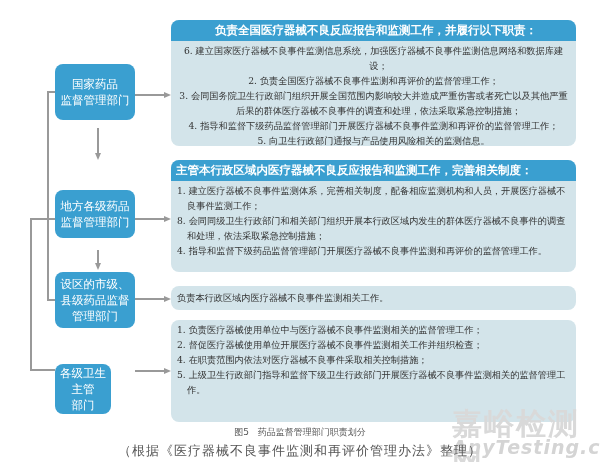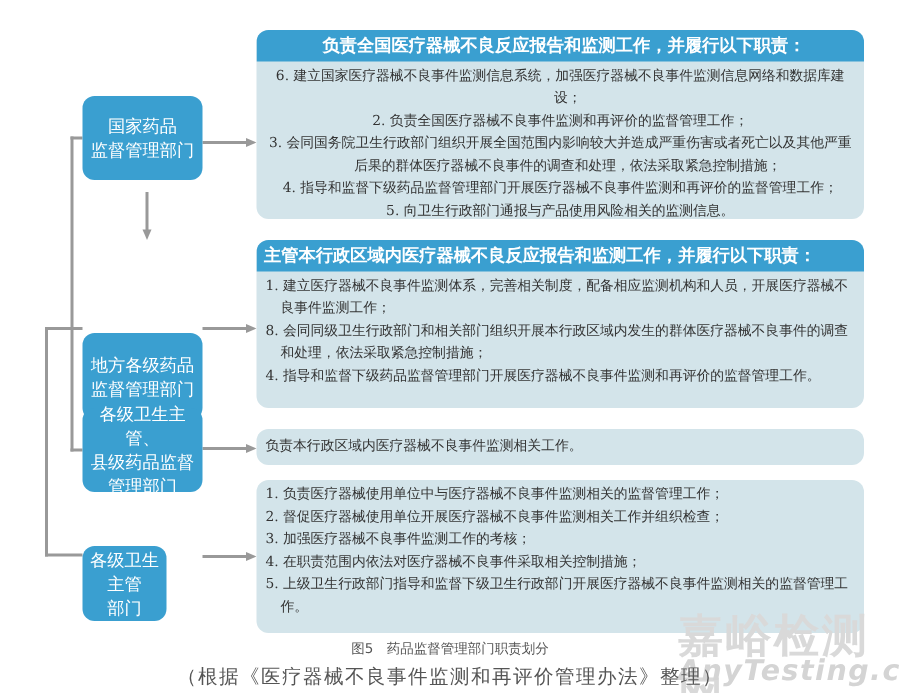--- a/index.html
+++ b/index.html
@@ -39,57 +39,56 @@
 <div class="arrow-r" style="left:164px;top:91.5px;"></div>
 <div class="ln" style="left:135px;top:218px;width:30px;height:2px;"></div>
 <div class="arrow-r" style="left:164px;top:215.5px;"></div>
 <div class="ln" style="left:135px;top:298px;width:30px;height:2px;"></div>
 <div class="arrow-r" style="left:164px;top:295.5px;"></div>
 <div class="ln" style="left:135px;top:370px;width:30px;height:2px;"></div>
 <div class="arrow-r" style="left:164px;top:367.5px;"></div>
 
 <div class="node" style="left:55px;top:64px;width:80px;height:56px;">国家药品
 监督管理部门</div>
-<div class="node" style="left:55px;top:190px;width:80px;height:58px;margin-top:32px;">地方各级药品
+<div class="node" style="left:55px;top:190px;width:80px;height:48px;">地方各级药品
 监督管理部门</div>
-<div class="node" style="left:55px;top:272px;width:80px;height:56px;">各级卫生主管、
+<div class="node" style="left:55px;top:272px;width:80px;height:56px;">设区的市级、
 县级药品监督
 管理部门</div>
 <div class="node" style="left:55px;top:364px;width:56px;height:50px;">各级卫生主管
 部门</div>
 
 <div class="panel" style="top:20px;height:126px;text-align:center;">
   <div class="hdr">负责全国医疗器械不良反应报告和监测工作，并履行以下职责：</div>
   <ul>
     <li>6. 建立国家医疗器械不良事件监测信息系统，加强医疗器械不良事件监测信息网络和数据库建设；</li>
     <li>2. 负责全国医疗器械不良事件监测和再评价的监督管理工作；</li>
     <li>3. 会同国务院卫生行政部门组织开展全国范围内影响较大并造成严重伤害或者死亡以及其他严重后果的群体医疗器械不良事件的调查和处理，依法采取紧急控制措施；</li>
     <li>4. 指导和监督下级药品监督管理部门开展医疗器械不良事件监测和再评价的监督管理工作；</li>
     <li>5. 向卫生行政部门通报与产品使用风险相关的监测信息。</li>
   </ul>
 </div>
 
 <div class="panel" style="top:160px;height:112px;">
-  <div class="hdr">主管本行政区域内医疗器械不良反应报告和监测工作，并履行以下职责：</div>
+  <div class="hdr">主管本行政区域内医疗器械不良反应报告和监测工作，完善相关制度：</div>
   <ul>
     <li>1. 建立医疗器械不良事件监测体系，完善相关制度，配备相应监测机构和人员，开展医疗器械不良事件监测工作；</li>
     <li>8. 会同同级卫生行政部门和相关部门组织开展本行政区域内发生的群体医疗器械不良事件的调查和处理，依法采取紧急控制措施；</li>
     <li>4. 指导和监督下级药品监督管理部门开展医疗器械不良事件监测和再评价的监督管理工作。</li>
   </ul>
 </div>
 
 <div class="panel" style="top:286px;height:24px;">
   <div class="single">负责本行政区域内医疗器械不良事件监测相关工作。</div>
 </div>
 
 <div class="panel" style="top:320px;height:102px;">
   <ul style="padding-top:2px;">
     <li>1. 负责医疗器械使用单位中与医疗器械不良事件监测相关的监督管理工作；</li>
     <li>2. 督促医疗器械使用单位开展医疗器械不良事件监测相关工作并组织检查；</li>
-    <li>3. 加强医疗器械不良事件监测工作的考核；</li>
     <li>4. 在职责范围内依法对医疗器械不良事件采取相关控制措施；</li>
     <li>5. 上级卫生行政部门指导和监督下级卫生行政部门开展医疗器械不良事件监测相关的监督管理工作。</li>
   </ul>
 </div>
 
 <div class="wm1">嘉峪检测网</div>
 <div class="wm2">AnyTesting.com</div>
 
 <div class="caption cap1">图5　药品监督管理部门职责划分</div>
 <div class="caption cap2">（根据《医疗器械不良事件监测和再评价管理办法》整理）</div>

